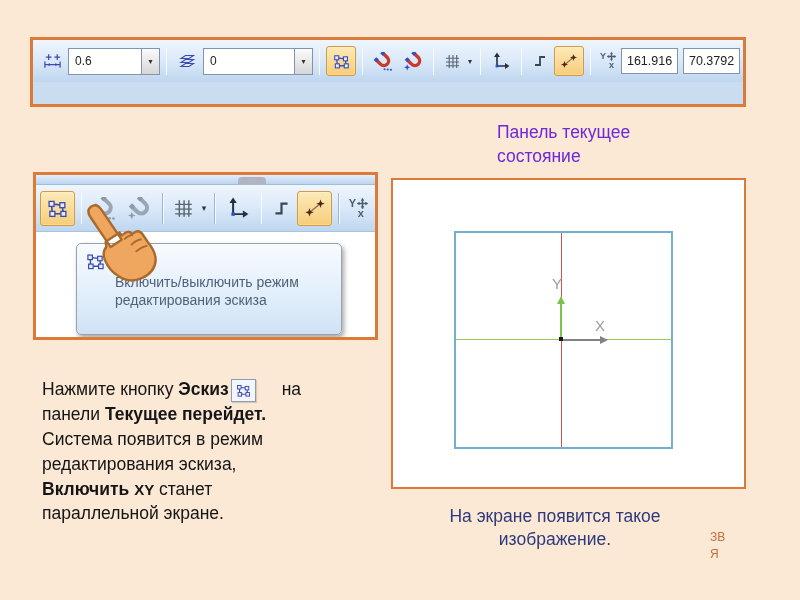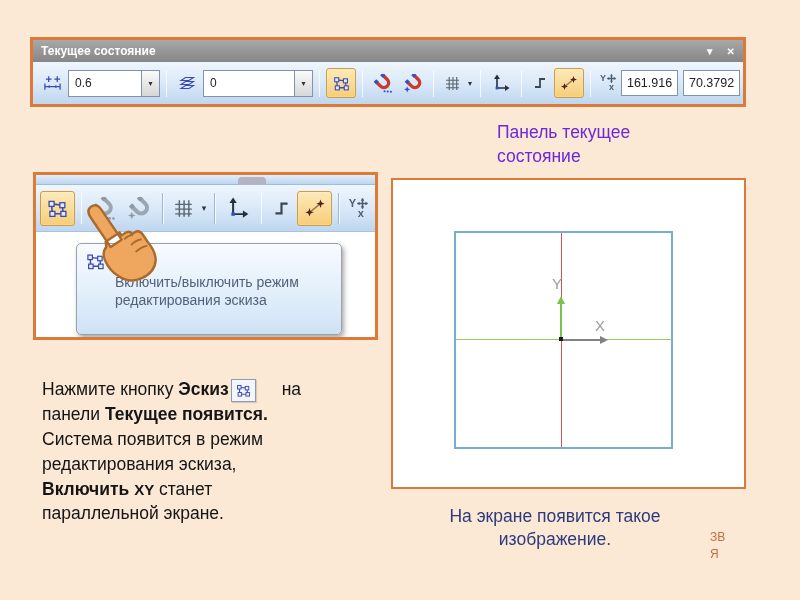--- a/index.html
+++ b/index.html
@@ -160,26 +160,20 @@
                  L69 48 Q69 43 64.5 43 L62 43 Q62 39 57.5 39 L54 39 L54 36 L40 36 Z" fill="#efa760" stroke="#a96a2e" stroke-width="2" stroke-linejoin="round"></path>
         <path d="M54 43 Q59 42 62 44 M56 50 Q62 49 66 51 M56 57 Q62 56 67 58" fill="none" stroke="#a96a2e" stroke-width="1.5"></path>
       </g>
     </symbol>
   </defs>
 </svg>
 
 <div class="slide">
 
   <div class="panel-box">
-    <div class="titlebar">
-      <span>Текущее состояние</span>
-      <span class="spacer"></span>
-      <span class="tb-glyph">▼</span>
-      <span class="tb-glyph">✕</span>
-    </div>
     <div class="toolbar-row">
       <span class="icon-btn">
         <svg width="19" height="16">
             <use href="#i-step"></use>
           </svg>
         </span>
       <span class="combo" style="width:90px">
         <span class="val">0.6</span>
         <span class="drop">▾</span>
       </span>
@@ -336,21 +330,21 @@
       <div class="origin-dot"></div>
     </div>
   </div>
 
   <div class="instruction">
     <span>Нажмите кнопку </span><b>Эскиз</b><span class="inline-icon">
         <svg width="15" height="15">
           <use href="#i-sketch"></use>
         </svg>
       </span><span>на</span><br>
-    <span>панели  </span><b>Текущее появится.</b><br>
+    <span>панели  </span><b>Текущее перейдет.</b><br>
     <span>Система появится в режим</span><br>
     <span>редактирования эскиза,</span><br>
     <b>Включить</b>&nbsp;<span class="xy">XY</span><span> станет</span><br>
     <span>параллельной экране.</span>
   </div>
 
   <div class="caption-bottom">
     <span>На экране появится такое</span><br>
     <span>изображение.</span>
   </div>

